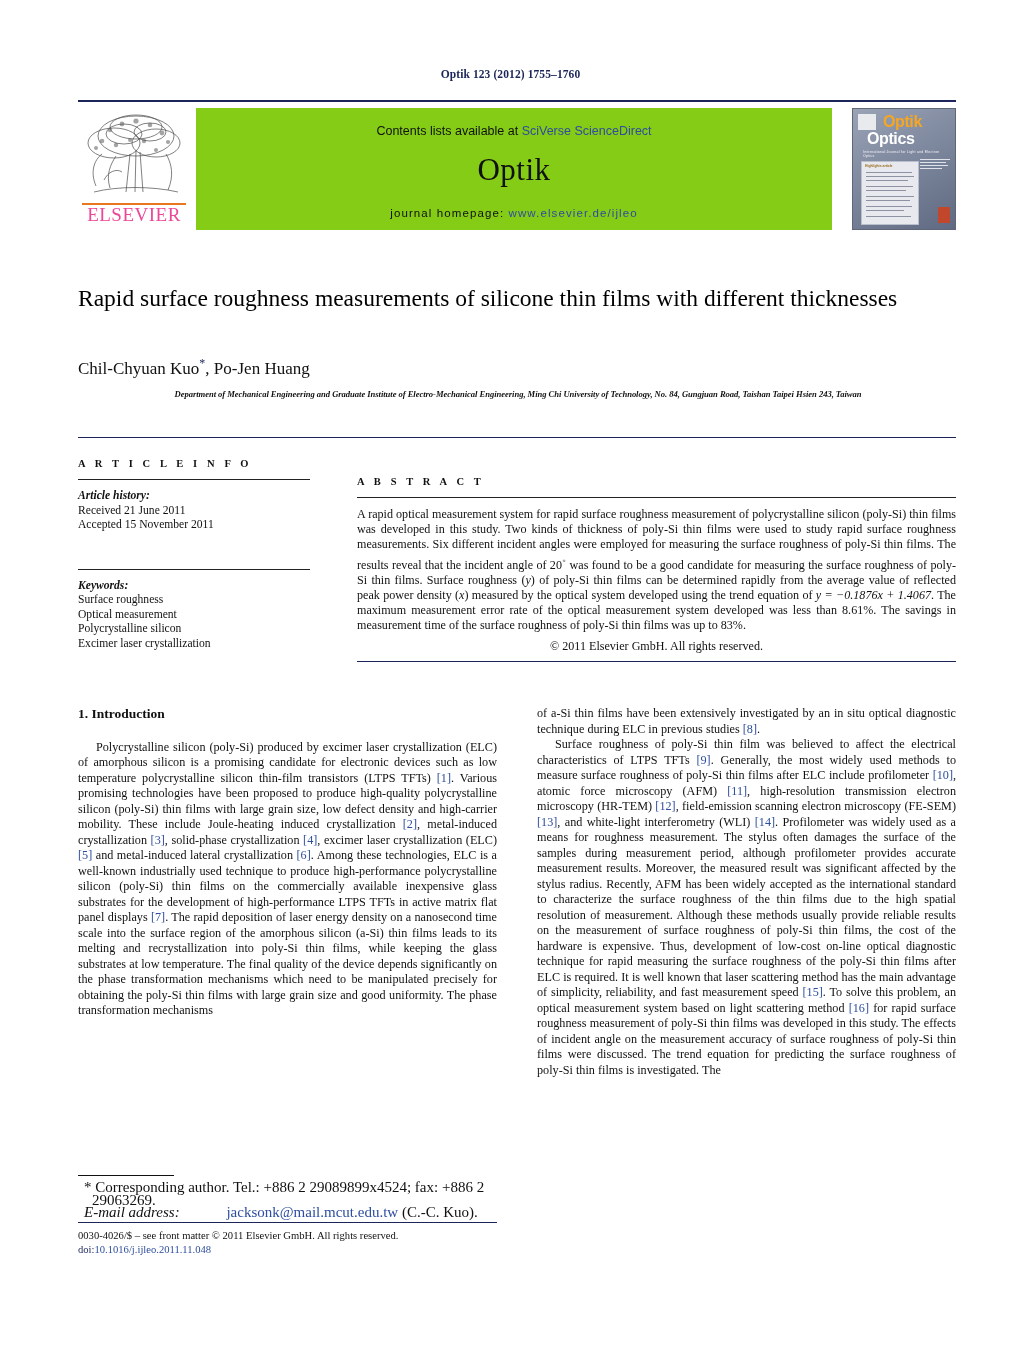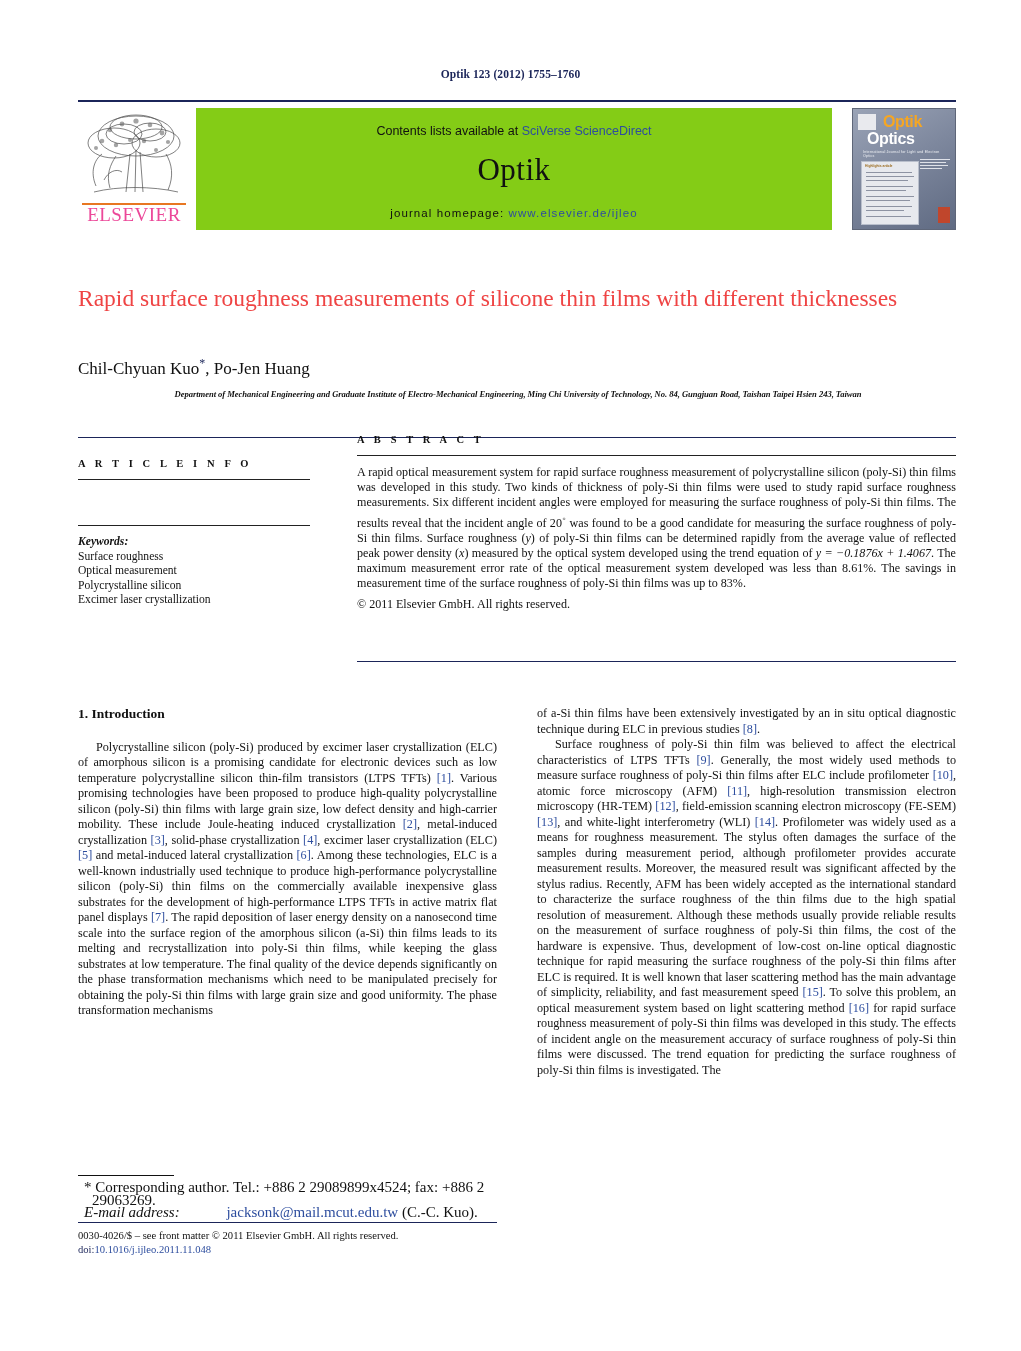--- a/index.html
+++ b/index.html
@@ -107,21 +107,21 @@
   .cv-rl { height:1px; background:#dfe2e9; margin-bottom:2px; }
   .cv-badge {
     position:absolute; right:5px; bottom:6px; width:12px; height:16px;
     background:#c0462c;
   }
 
   
   .title {
     position:absolute; left:78px; top:283px; width:840px;
     font-family:"Liberation Serif", serif;
-    font-size:23.5px; line-height:31px; color:#ef4444;
+    font-size:23.5px; line-height:31px; color:#000000;
   }
   .authors {
     position:absolute; left:78px; top:356px; width:840px;
     font-family:"Liberation Serif", serif;
     font-size:17px; color:#111;
   }
   .authors .star { font-size:12px; vertical-align:super; color:#1b2559; }
   .affil {
     position:absolute; left:78px; top:388px; width:880px;
     font-family:"Liberation Serif", serif;
@@ -130,21 +130,21 @@
     letter-spacing:-0.05px;
     text-align:center;
   }
 
   
   .sec-rule-top {
     position:absolute; left:78px; top:437px; width:878px; height:1px; background:#1b2559;
   }
 
   .info-col { position:absolute; left:78px; top:458px; width:232px; }
-  .abs-col  { position:absolute; left:357px; top:434px; width:599px; }
+  .abs-col  { position:absolute; left:357px; top:476px; width:599px; }
 
   .sechead {
     font-family:"Liberation Serif", serif;
     font-size:10.5px; font-weight:bold;
     letter-spacing:3.6px; color:#111;
     margin:0 0 10px 0;
   }
   .thin-rule { height:1px; background:#222; margin:0 0 9px 0; }
   .thin-rule.w232 { width:232px; }
   .thin-rule.w599 { width:599px; }
@@ -158,21 +158,21 @@
 
   .abstract-text {
     font-family:"Liberation Serif", serif;
     font-size:12.1px; line-height:15.2px; color:#111;
     text-align:justify;
   }
   .abstract-text i { font-style:italic; }
   .copyright {
     font-family:"Liberation Serif", serif;
     font-size:12.1px; line-height:15.2px; color:#111;
-    text-align:left; margin-top:5px;
+    text-align:center; margin-top:5px;
   }
   .abs-bottom-rule {
     position:absolute; left:357px; top:661px; width:599px; height:1px; background:#1b2559;
   }
 
   
   .body-col {
     position:absolute; top:706px; width:419px;
     font-family:"Liberation Serif", serif;
     font-size:12.2px; line-height:15.5px;
@@ -301,20 +301,25 @@
   <div class="authors">
     <span>Chil-Chyuan Kuo</span><span class="star">*</span><span>, Po-Jen Huang</span>
   </div>
   <div class="affil">Department of Mechanical Engineering and Graduate Institute of Electro-Mechanical Engineering, Ming Chi University of Technology, No. 84, Gungjuan Road, Taishan Taipei Hsien 243, Taiwan</div>
 
   <div class="sec-rule-top"></div>
 
   <div class="info-col">
     <div class="sechead">A R T I C L E   I N F O</div>
     <div class="thin-rule w232"></div>
+    <div class="info-block">
+      <div class="lbl">Article history:</div>
+      <div>Received 21 June 2011</div>
+      <div>Accepted 15 November 2011</div>
+    </div>
     <div class="kw-gap"></div>
     <div class="thin-rule w232"></div>
     <div class="info-block">
       <div class="lbl">Keywords:</div>
       <div>Surface roughness</div>
       <div>Optical measurement</div>
       <div>Polycrystalline silicon</div>
       <div>Excimer laser crystallization</div>
     </div>
   </div>

